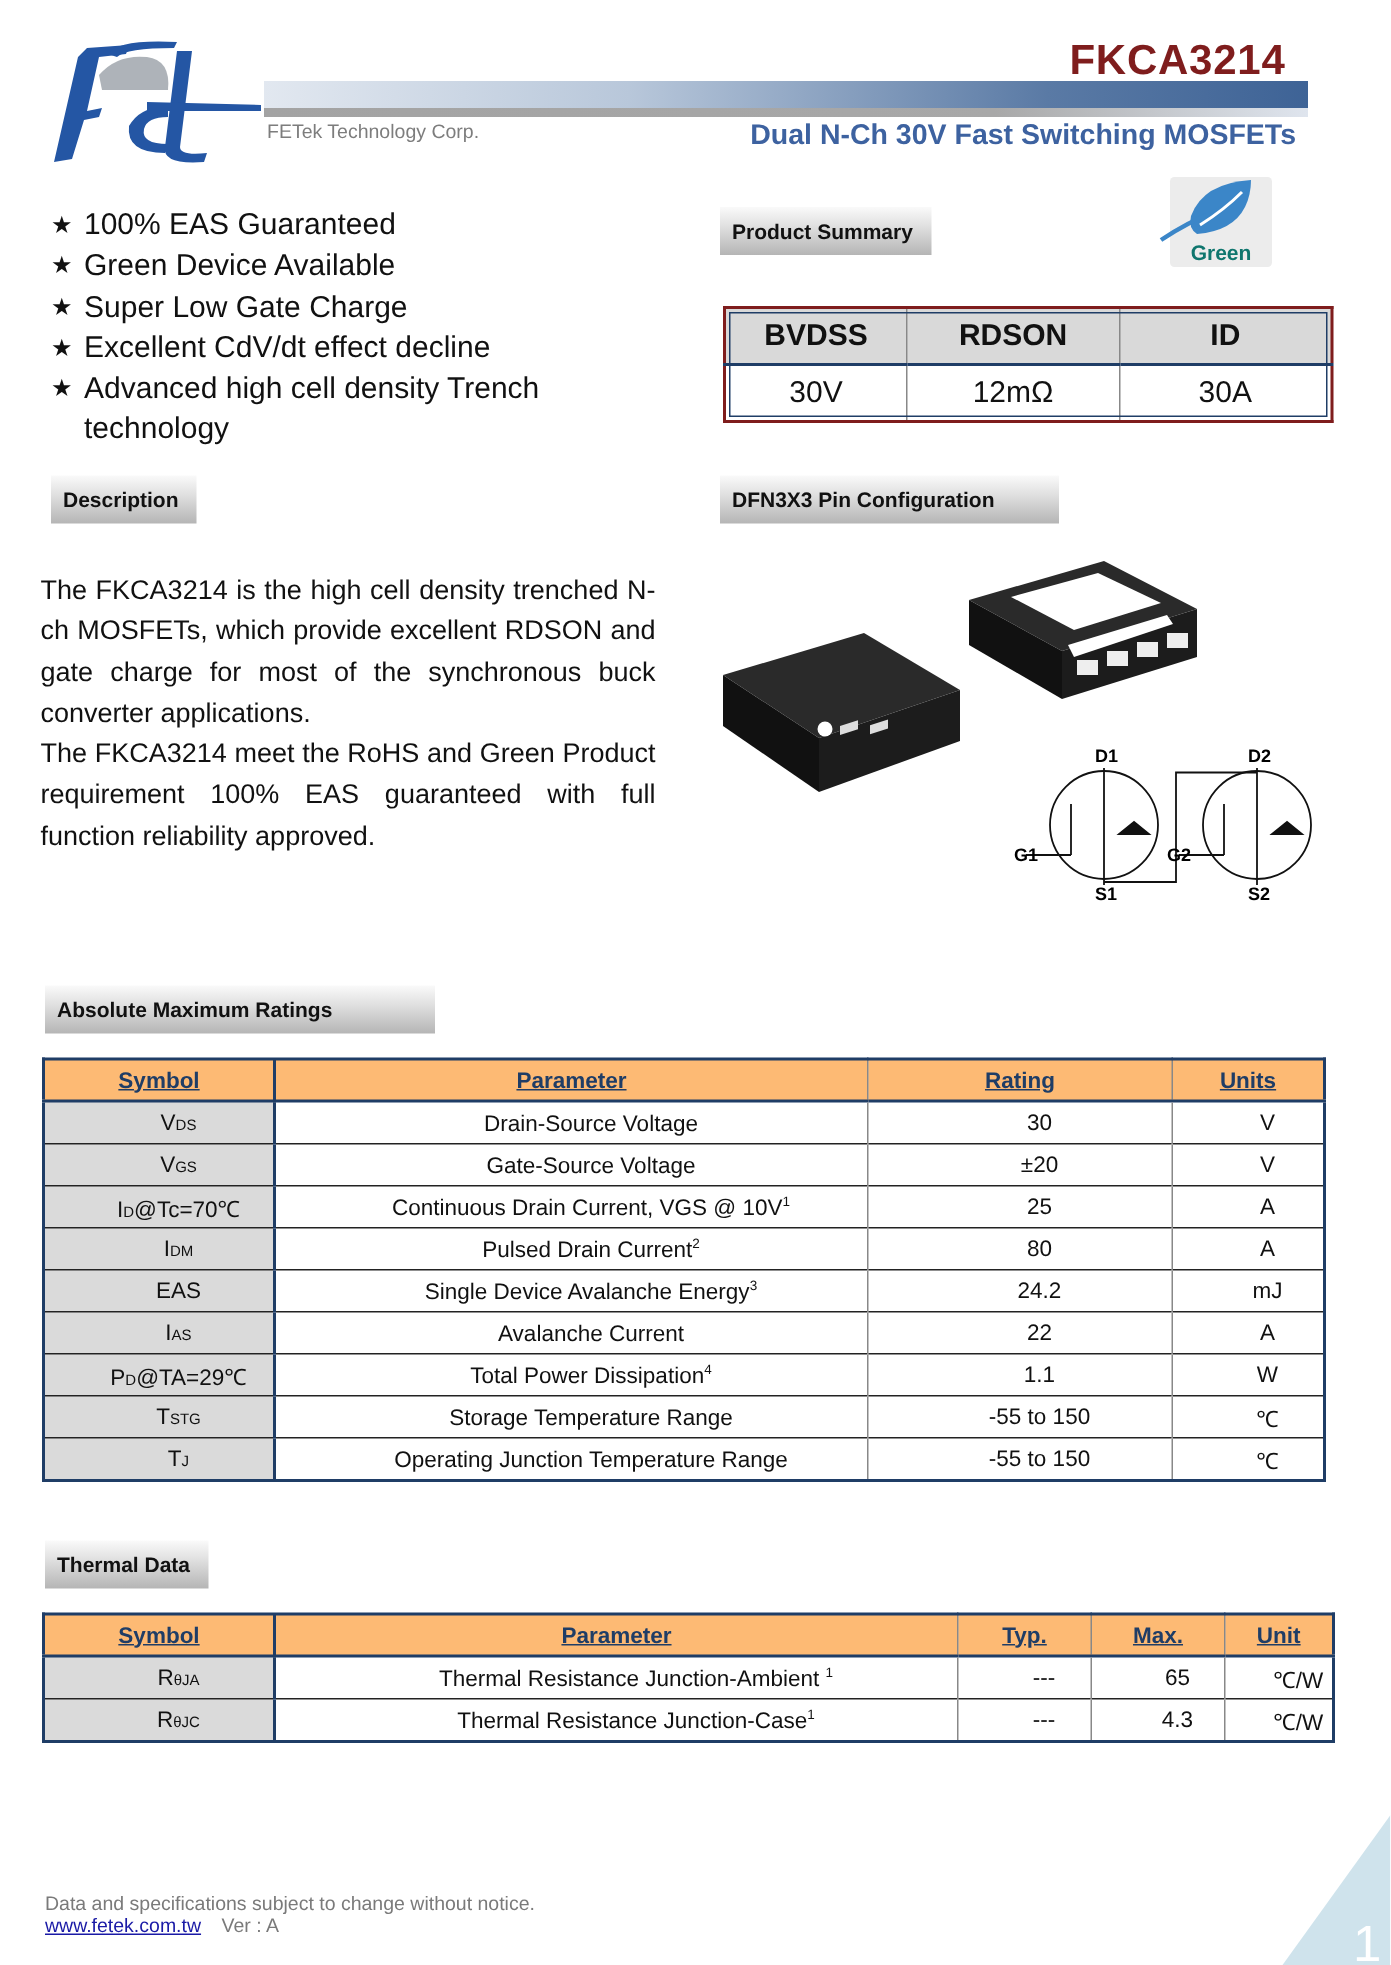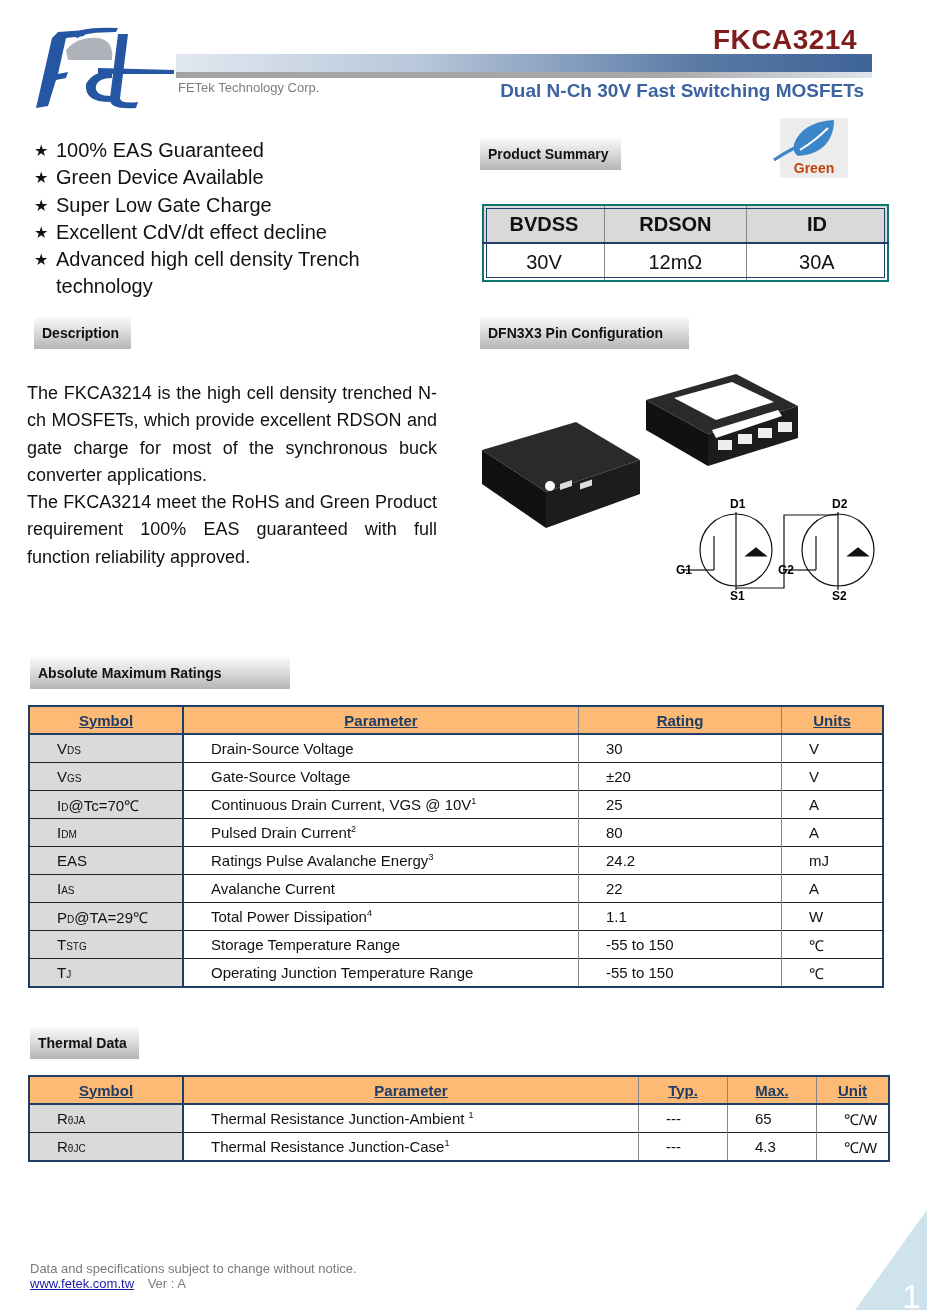--- a/index.html
+++ b/index.html
@@ -22,42 +22,42 @@
   .feat { display:flex; }
   .star { width:22px; font-size:16px; }
   .feat-cont { padding-left:22px; }
 
   
   .chip { position:absolute; height:32px; line-height:32px; padding:0 12px 0 8px;
     font-weight:bold; font-size:14px; color:#111;
     background:linear-gradient(180deg,#fafafa 0%,#e0e0e0 40%,#b5b5b5 100%); }
 
   
-  #ps-table { left:482px; top:204px; width:407px; border:2px solid #0f766e; border-collapse:collapse;
+  #ps-table { left:482px; top:204px; width:407px; border:2px solid #7f1d1d; border-collapse:collapse;
     outline:1px solid #1f3d66; outline-offset:-5px; }
   #ps-table th, #ps-table td { text-align:center; font-size:20px; height:34px; }
   #ps-table th { background:#d9d9d9; font-weight:bold; border-bottom:2px solid #1f3d66; border-right:1px solid #888; }
   #ps-table td { border-right:1px solid #888; }
   #ps-table th:last-child, #ps-table td:last-child { border-right:none;margin-top:44px; }
 
   #green-badge { left:780px; top:118px; width:68px; height:60px; background:#ececec; border-radius:3px; }
-  #green-text { position:absolute; bottom:2px; width:100%; text-align:center; font-weight:bold; font-size:14px; color:#c2410c; }
+  #green-text { position:absolute; bottom:2px; width:100%; text-align:center; font-weight:bold; font-size:14px; color:#0f766e; }
 
   
   #desc { left:27px; top:380px; width:410px; font-size:18px; line-height:27.3px; text-align:justify; }
   #desc p { margin:0; }
 
   
   #pkg { left:480px; top:360px; width:430px; height:250px; }
 
   
   .dtable { position:absolute; border-collapse:collapse; border:2px solid #1f3d66; font-size:15px; }
   .dtable th { background:#fdba74; color:#1f3d66; font-weight:bold; height:24px; border-bottom:2px solid #1f3d66;
      border-right:1px solid #888; font-size:15px;text-decoration:underline; }
-  .dtable td { height:25px; border-top:1px solid #222; border-right:1px solid #888;padding-left:27px; }
+  .dtable td { text-align:center; height:25px; border-top:1px solid #222; border-right:1px solid #888;padding-left:27px; }
   .dtable td.sym { background:#dadada; border-right:2px solid #1f3d66; }
   .dtable th.sym { border-right:2px solid #1f3d66; }
   .dtable th:last-child, .dtable td:last-child { border-right:none; }
   sub.s { font-size:10px; vertical-align:baseline; }
   sup { font-size:9px; }
 
   #amr-table { left:28px; top:705px; width:856px; }
   #th-table { left:28px; top:1075px; width:862px; }
 
   
@@ -131,21 +131,21 @@
   </tr>
 </tbody>
   </table>
 
 <div class="chip" style="left:34px;top:317px;">Description</div>
 <div id="desc" class="abs">
   <p>The FKCA3214 is the high cell density trenched N-ch MOSFETs, which provide excellent RDSON and gate charge for most of the synchronous buck converter applications.</p>
   <p>The FKCA3214 meet the RoHS and Green Product requirement 100% EAS guaranteed with full function reliability approved.</p>
 </div>
 
-<div class="chip" style="left:480px;top:317px;padding-right:26px;">DFN3X3 Pin Configuration</div>
+<div class="chip" style="left:480px;top:317px;padding-right:43px;">DFN3X3 Pin Configuration</div>
 <svg id="pkg" class="abs" viewBox="0 0 430 250">
 
   <g>
     <polygon points="2,90 96,62 160,100 66,132" fill="#2a2a2a"></polygon>
     <polygon points="2,90 66,132 66,168 2,124" fill="#111"></polygon>
     <polygon points="66,132 160,100 160,134 66,168" fill="#1c1c1c"></polygon>
     <circle cx="70" cy="126" r="5" fill="#fff"></circle>
     <rect x="80" y="150" width="12" height="6" fill="#ddd" transform="skewY(-18)"></rect>
     <rect x="100" y="150" width="12" height="6" fill="#ddd" transform="skewY(-18) translate(0,6)"></rect>
   </g>
@@ -213,21 +213,21 @@
         <td>A</td>
       </tr>
       <tr>
         <td class="sym"><span>I</span><sub class="s">DM</sub><span></span></td>
         <td><span>Pulsed Drain Current</span><sup>2</sup></td>
         <td>80</td>
         <td>A</td>
       </tr>
       <tr>
         <td class="sym"><span>EAS</span><sub class="s"></sub><span></span></td>
-        <td><span>Ratings Pulse Avalanche Energy</span><sup>3</sup></td>
+        <td><span>Single Device Avalanche Energy</span><sup>3</sup></td>
         <td>24.2</td>
         <td>mJ</td>
       </tr>
       <tr>
         <td class="sym"><span>I</span><sub class="s">AS</sub><span></span></td>
         <td><span>Avalanche Current</span><sup></sup></td>
         <td>22</td>
         <td>A</td>
       </tr>
       <tr>

